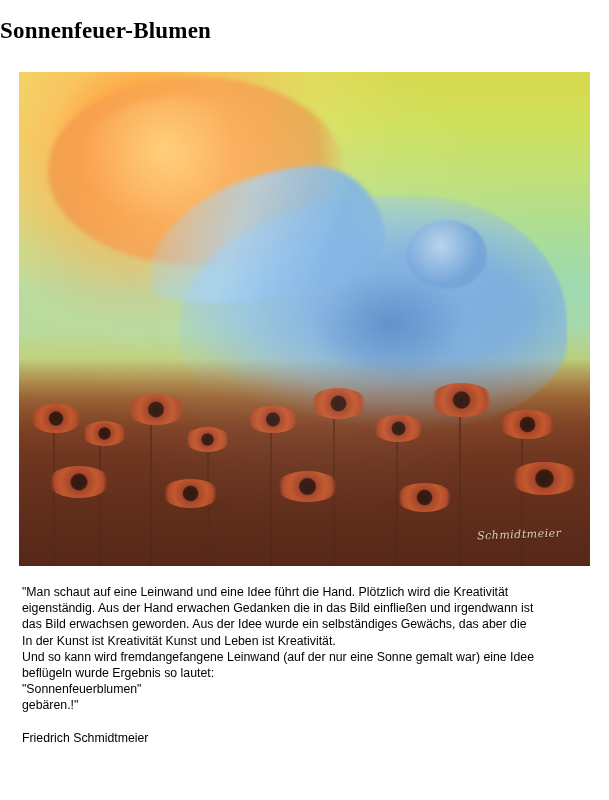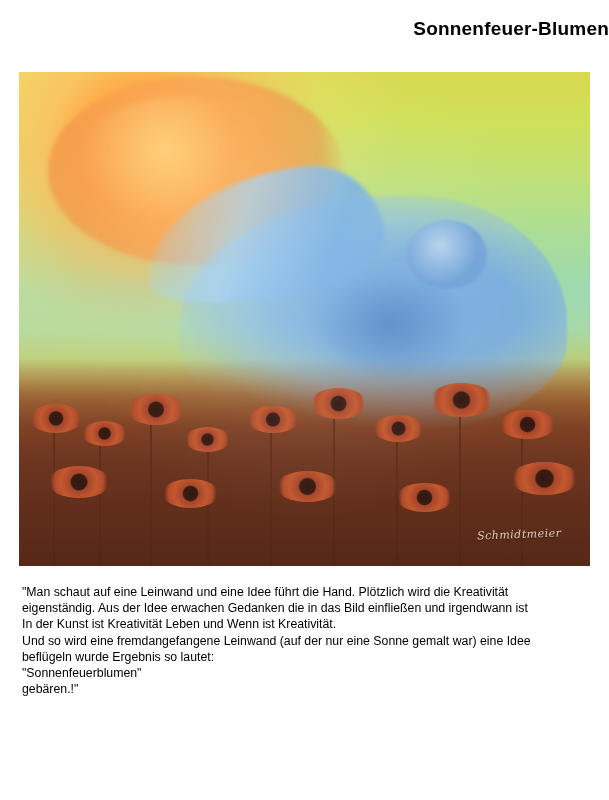--- a/index.html
+++ b/index.html
@@ -14,26 +14,27 @@
     color: #000000;
     overflow: hidden;
   }
   .page {
     position: relative;
     width: 609px;
     height: 800px;
     box-sizing: border-box;
   }
   .title {
-    text-align: right;
-    font-size: 19px;
+    text-align: left;
+    font-size: 23px;
     font-weight: bold;
     letter-spacing: 0.2px;
     margin: 18px 0 0 0;
     padding: 0;
+    font-family: Liberation Serif, serif;
   }
   .artwork-wrap {
     position: absolute;
     left: 19px;
     top: 54px;
     width: 571px;
     height: 494px;
     overflow: hidden;
     border: 0;
   }
@@ -230,22 +231,24 @@
         <div class="flower" style="left:86%; top:50%; width:12%; height:16%;"></div>
       </div>
 
       <div class="haze"></div>
       <div class="signature">Schmidtmeier</div>
     </div>
   </div>
 
   <div class="body-text">
     <p>"Man schaut auf eine Leinwand und eine Idee führt die Hand. Plötzlich wird die Kreativität</p>
-    <p>eigenständig. Aus der Idee erwachen Gedanken die in das Bild einfließen und irgendwann ist</p>
-    <p>In der Kunst ist Kreativität Leben und Wenn ist Kreativität.</p>
-    <p>Und so wird eine fremdangefangene Leinwand (auf der nur eine Sonne gemalt war) eine Idee</p>
+    <p>eigenständig. Aus der Hand erwachen Gedanken die in das Bild einfließen und irgendwann ist</p>
+    <p>das Bild erwachsen geworden. Aus der Idee wurde ein selbständiges Gewächs, das aber die</p>
+    <p>In der Kunst ist Kreativität Kunst und Leben ist Kreativität.</p>
+    <p>Und so kann wird fremdangefangene Leinwand (auf der nur eine Sonne gemalt war) eine Idee</p>
     <p>beflügeln wurde Ergebnis so lautet:</p>
     <p>"Sonnenfeuerblumen"</p>
     <p>gebären.!"</p>
     <div class="para-gap"></div>
+    <p class="author">Friedrich Schmidtmeier</p>
   </div>
 
 </div>
 
 </body></html>

